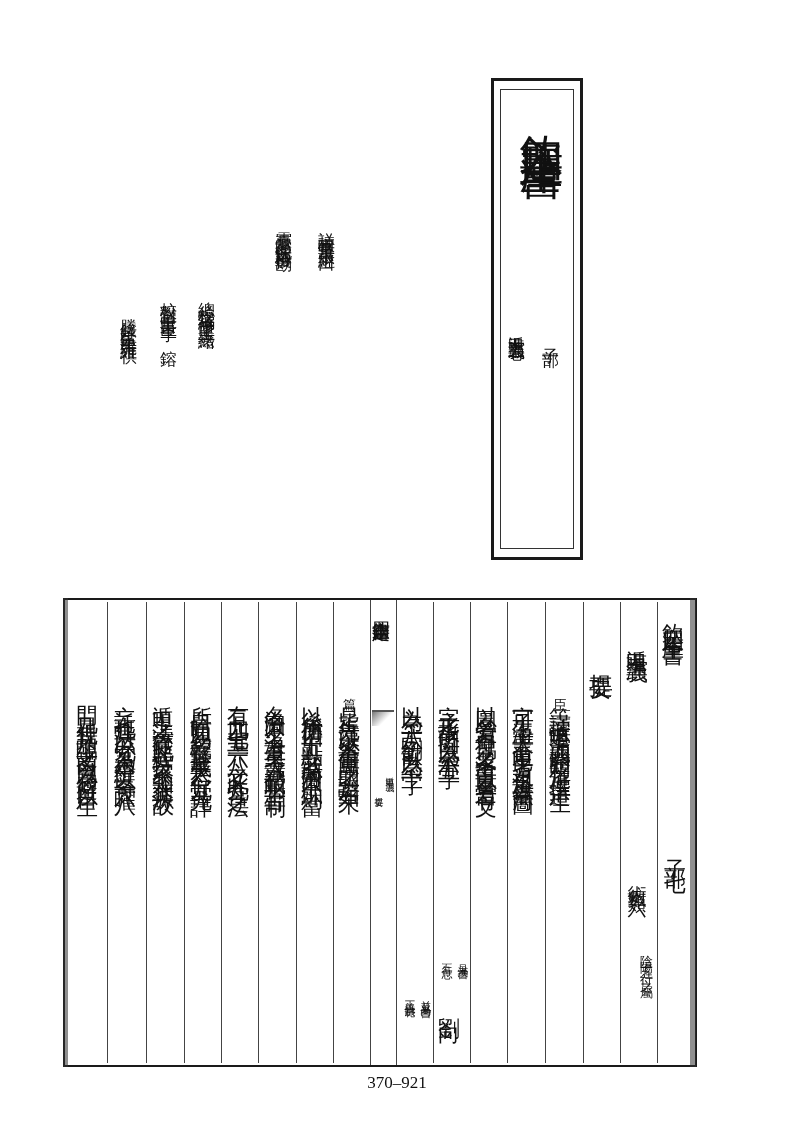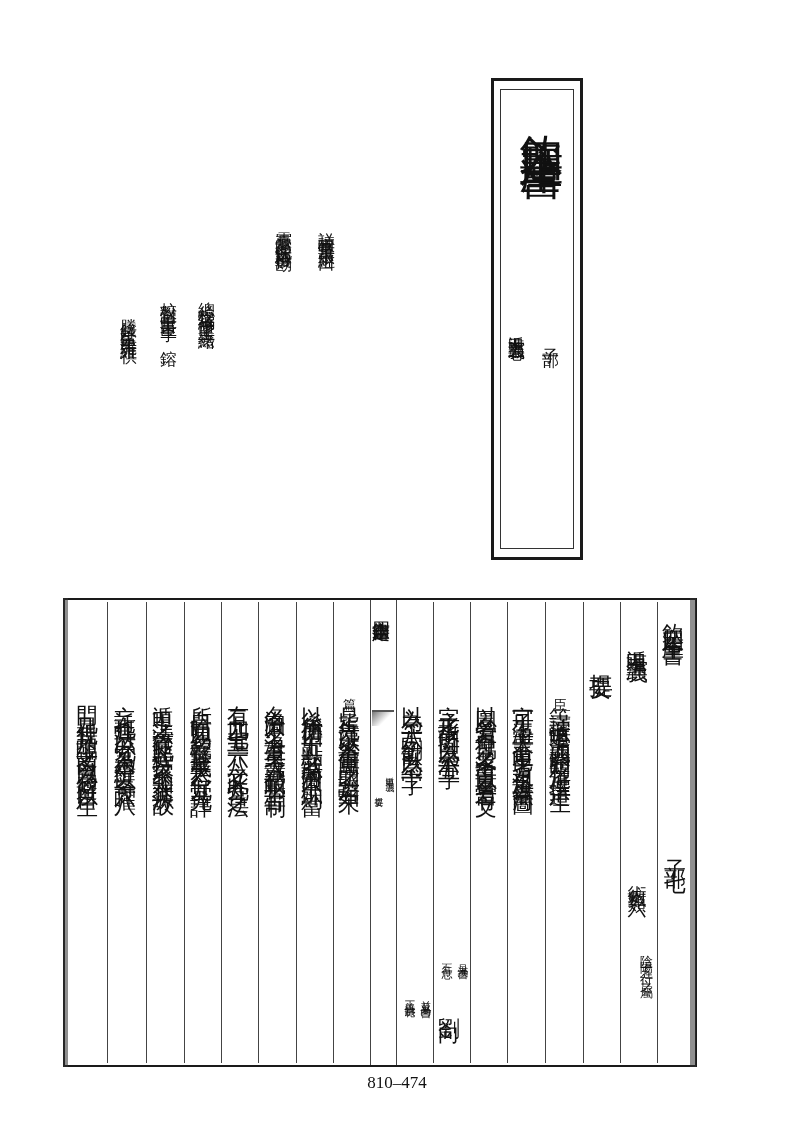--- a/index.html
+++ b/index.html
@@ -121,13 +121,13 @@
   <span class="note" style="font-size:13px;">篇</span><span>是皆先漢以來洛書無圖之明證若如宋</span>
 </div>
 <div class="vcol text-col" style="left:301px; top:688px;">以後所傳四十五點之狀與河圖不殊則當</div>
 <div class="vcol text-col" style="left:264px; top:688px;">名洛圖不名洛書矣考大戴禮載明堂古制</div>
 <div class="vcol text-col" style="left:227px; top:688px;">有二九四七五三六一八之文此九宮之法</div>
 <div class="vcol text-col" style="left:190px; top:688px;">所自昉而易緯乾鑿度載太乙行九宮尤詳</div>
 <div class="vcol text-col" style="left:152px; top:688px;">遁甲之法實從此起方技家不知求其源故</div>
 <div class="vcol text-col" style="left:114px; top:688px;">妄託也其法以九宮為本緯以三奇六曜八</div>
 <div class="vcol text-col" style="left:76px; top:688px;">門九星視其加臨之吉凶以為趨避以日生</div>
 
-<div class="page-number">810–474</div>
+<div class="page-number">370–921</div>
 
 </body></html>

